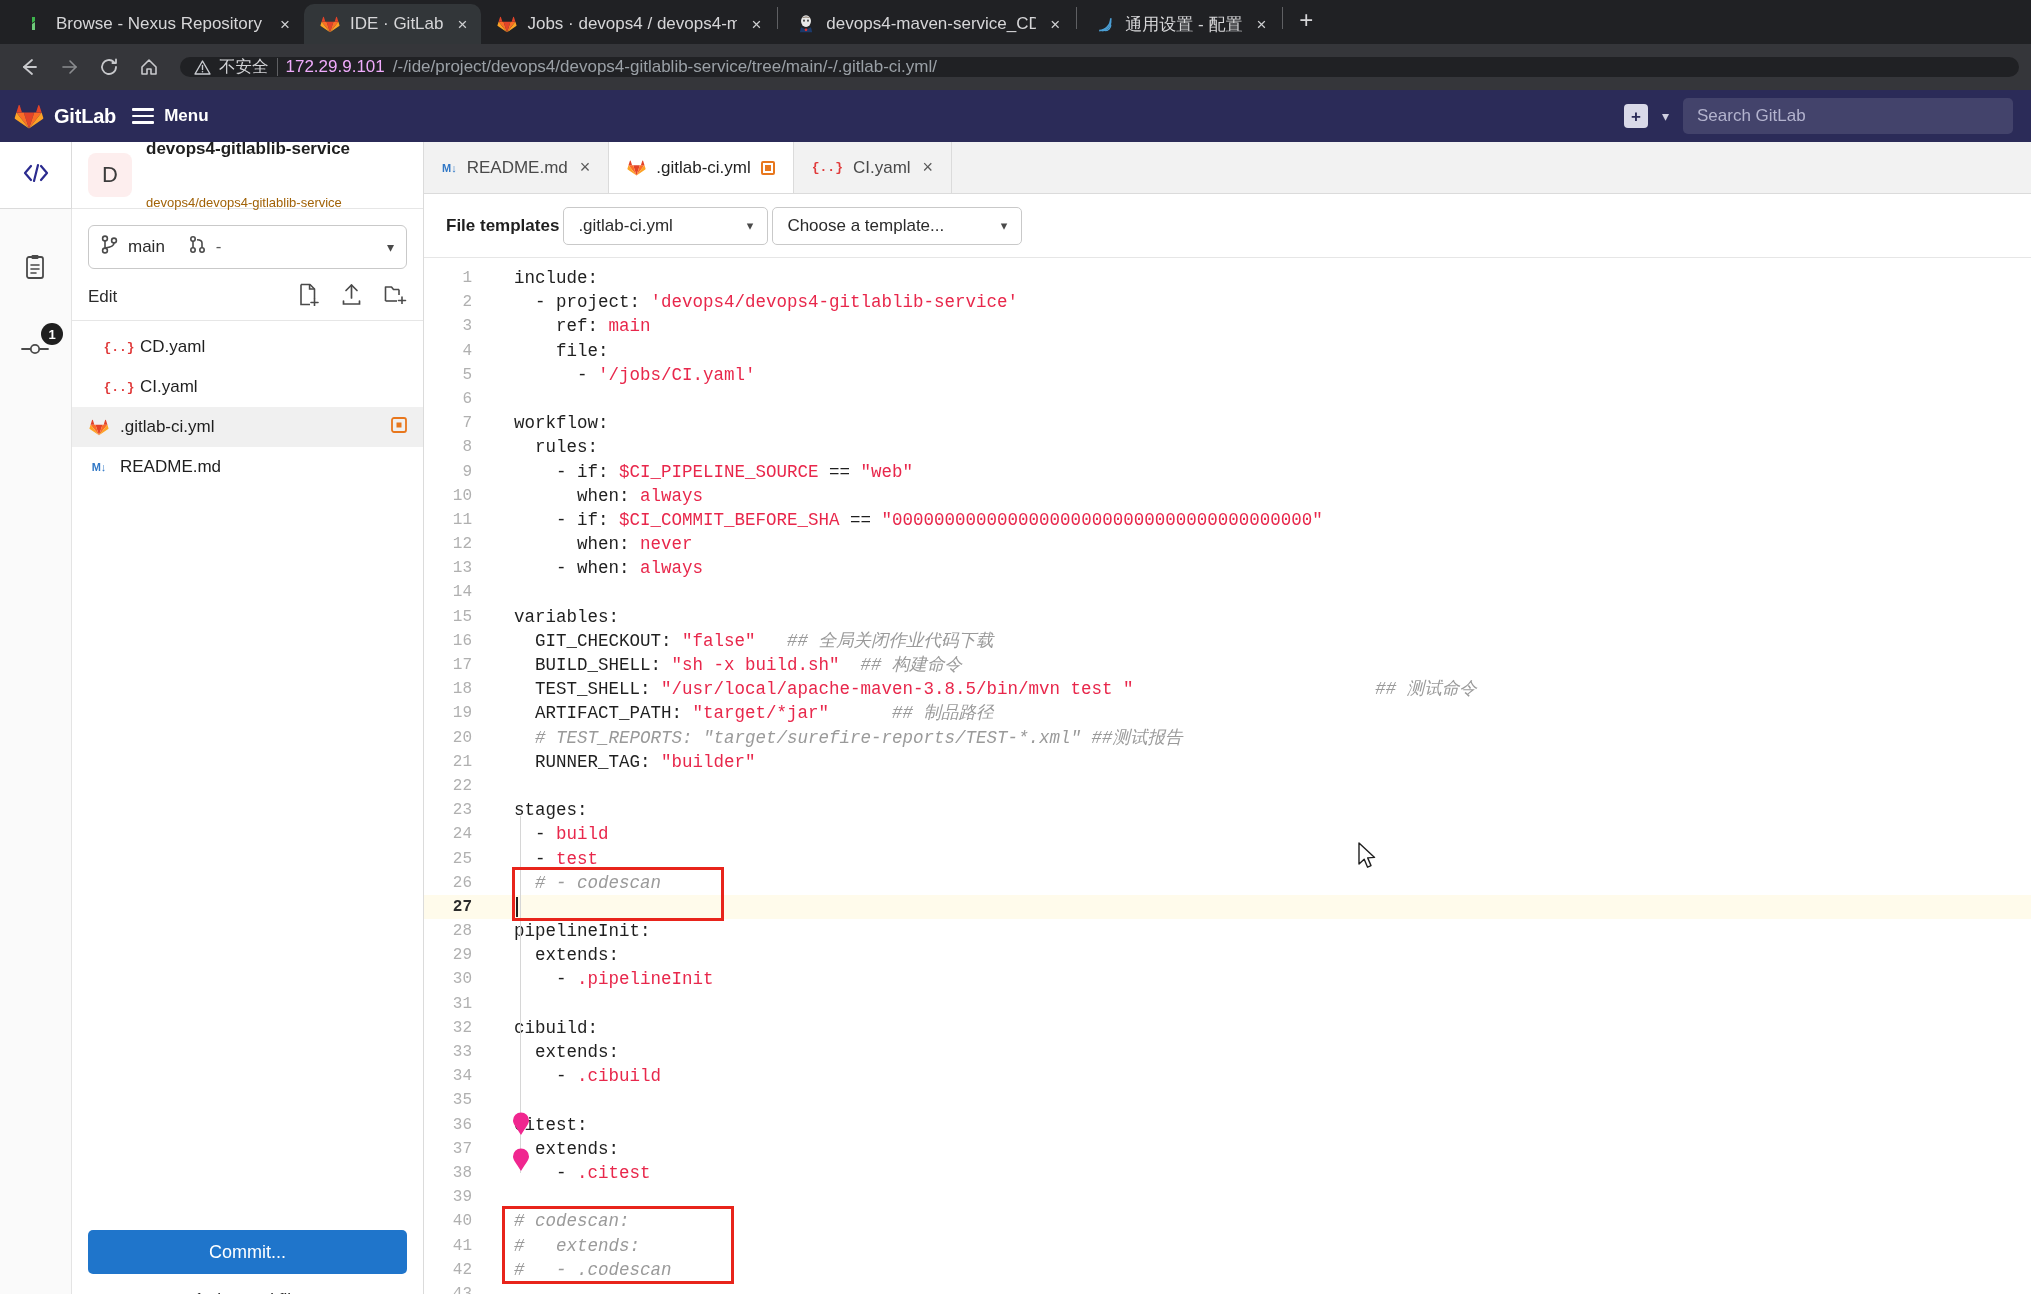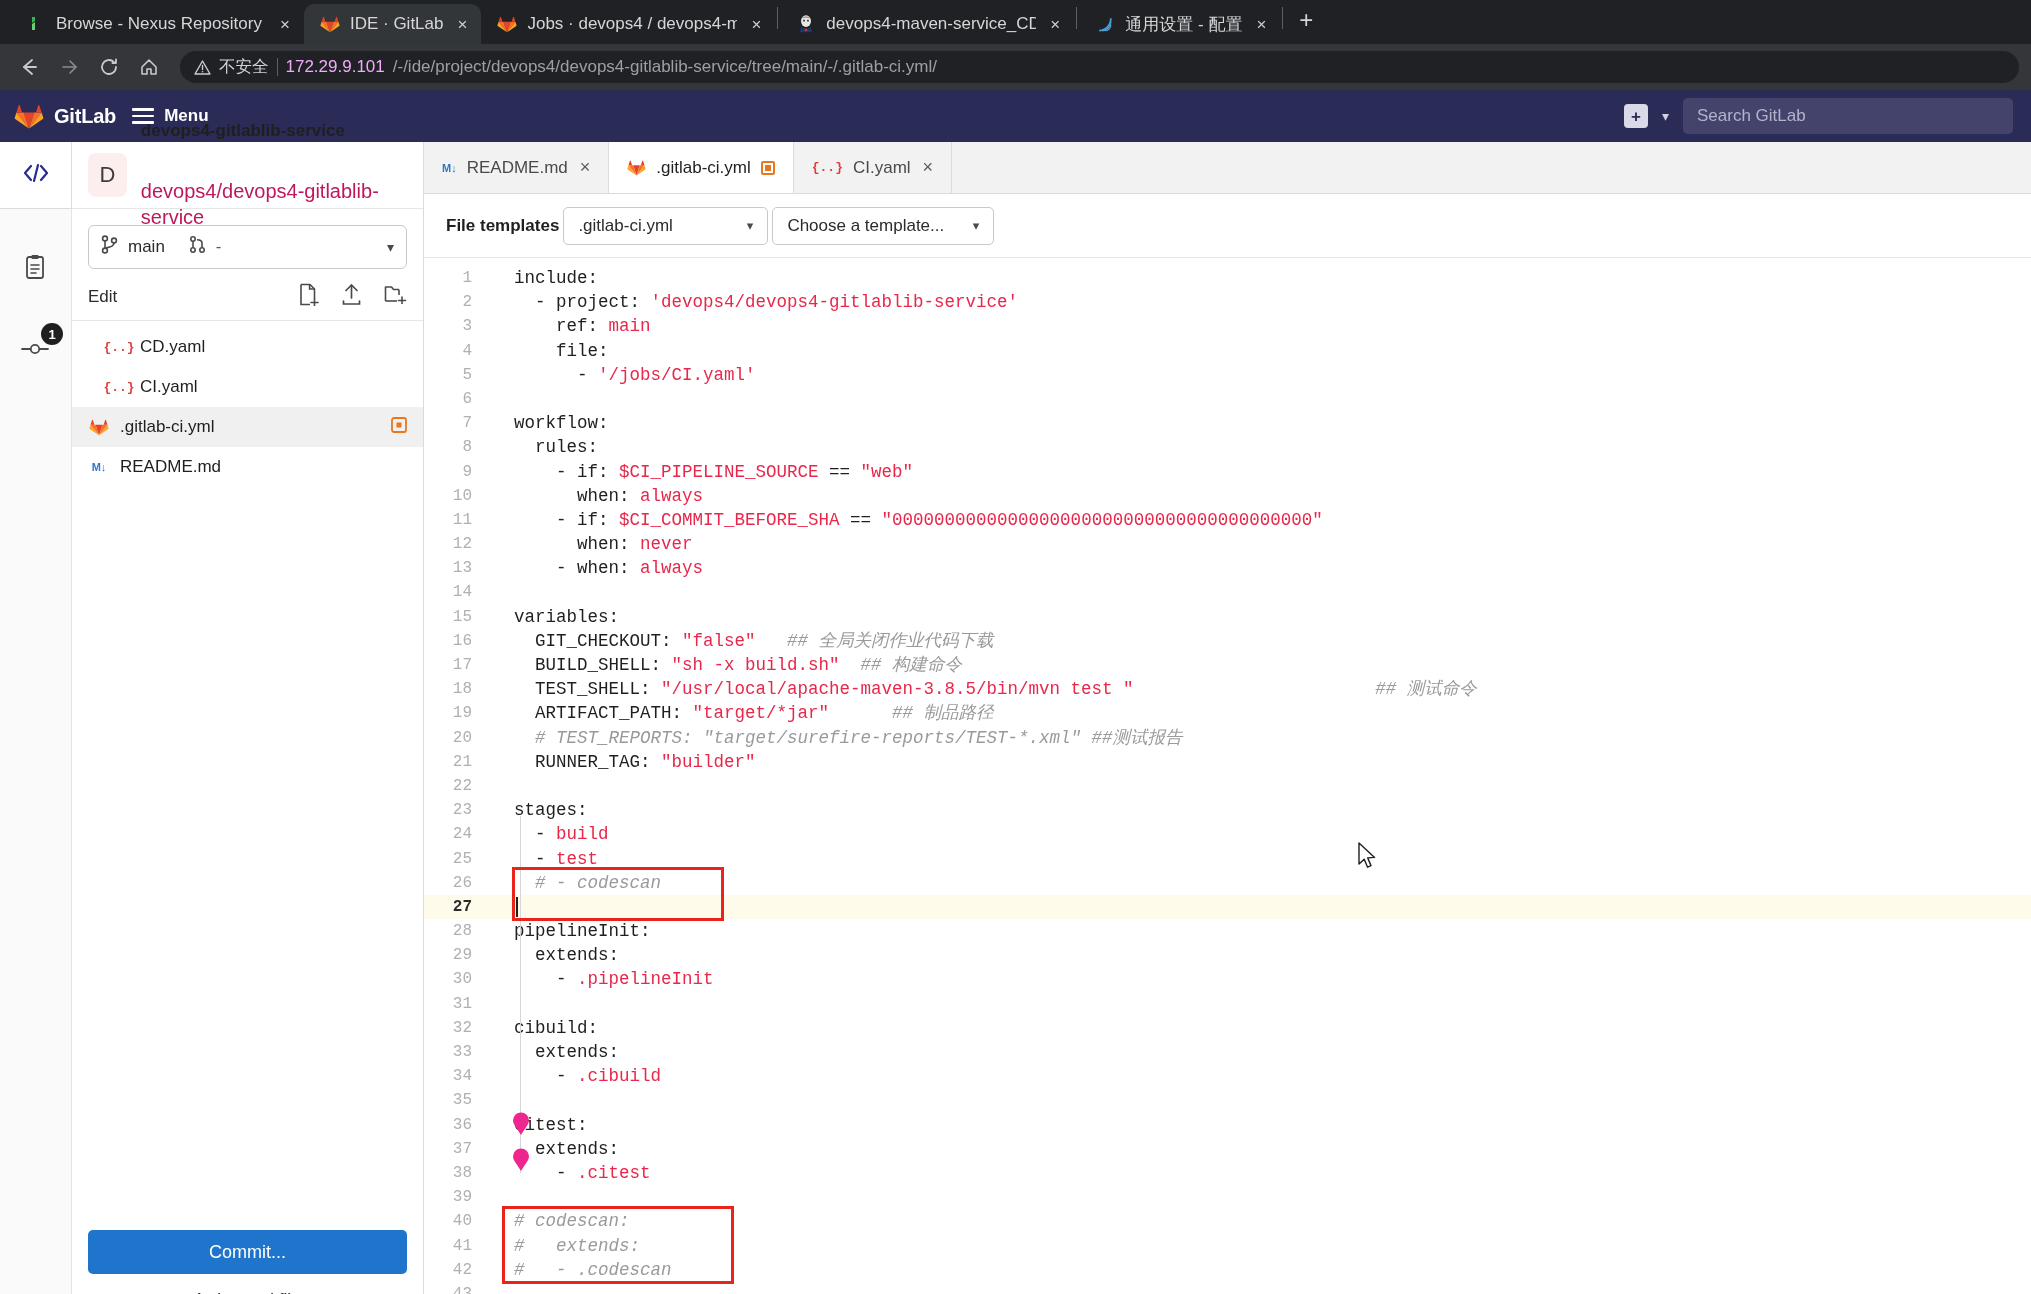--- a/index.html
+++ b/index.html
@@ -58,21 +58,21 @@
     padding: 0 12px;
     gap: 6px;
   }
   .navbtn {
     width: 34px; height: 34px;
     display: flex; align-items: center; justify-content: center;
     color: #c8c9cc;
   }
   #omnibox {
     flex: 1;
-    height: 32px;
+    height: 20px;
     background: #202124;
     border-radius: 16px;
     display: flex;
     align-items: center;
     padding: 0 14px;
     gap: 8px;
     margin-left: 8px;
     color: #cdcdd0;
     font-size: 17px;
   }
@@ -151,21 +151,21 @@
     height: 67px; display:flex; align-items:center; gap: 14px;
     padding: 0 16px; border-bottom: 1px solid #e6e6e6;
   }
   #proj-avatar {
     width: 44px; height: 44px; border-radius: 8px;
     background: #fdeeee; color:#3c3c3c;
     display:flex; align-items:center; justify-content:center;
     font-size: 22px; font-weight: 400;
   }
   #proj-name { font-size: 17px; font-weight: 700; color:#1f1f1f; line-height: 1.25; }
-  #proj-path { font-size: 20px; color:#be185d; line-height: 1.3; margin-top: 36px; }
+  #proj-path { font-size: 13px; color:#a16207; line-height: 1.3; margin-top: 36px; }
 
   #branch-row { padding: 16px 16px 0 16px; }
   #branch-select {
     height: 44px; border: 1px solid #c9c9c9; border-radius: 6px;
     display:flex; align-items:center; gap: 10px; padding: 0 12px;
     font-size: 17px; color:#2b2b2b;
   }
   #branch-select .mrcount { color:#5a5a5a; }
   #branch-select .chev { margin-left: auto; color:#4a4a4a; font-size: 14px;}
 
@@ -221,21 +221,21 @@
     height: 64px; background:#fff; display:flex; align-items:center; gap: 4px;
     padding: 0 22px; border-bottom: 1px solid #e6e6e6;
   }
   #ft-label { font-size: 17px; font-weight: 700; color:#1f1f1f;}
   .ft-select {
     height: 38px; border: 1px solid #c9c9c9; border-radius: 5px;
     display:flex; align-items:center; padding: 0 14px;
     font-size: 17px; color:#2b2b2b; background:#fff;
   }
   .ft-select.w1 { width: 205px; }
-  .ft-select.w2 { width: 222px; }
+  .ft-select.w2 { width: 250px; }
   .ft-select .chev { margin-left:auto; color:#4a4a4a; font-size: 13px;}
 
   
   #code-wrap { flex: 1; position: relative; overflow: hidden; background:#fff; }
   #code {
     font-family: "Liberation Mono", "DejaVu Sans Mono", monospace;
     font-size: 17.5px;
     line-height: 24.2px;
     padding-top: 8px;
     white-space: pre;

